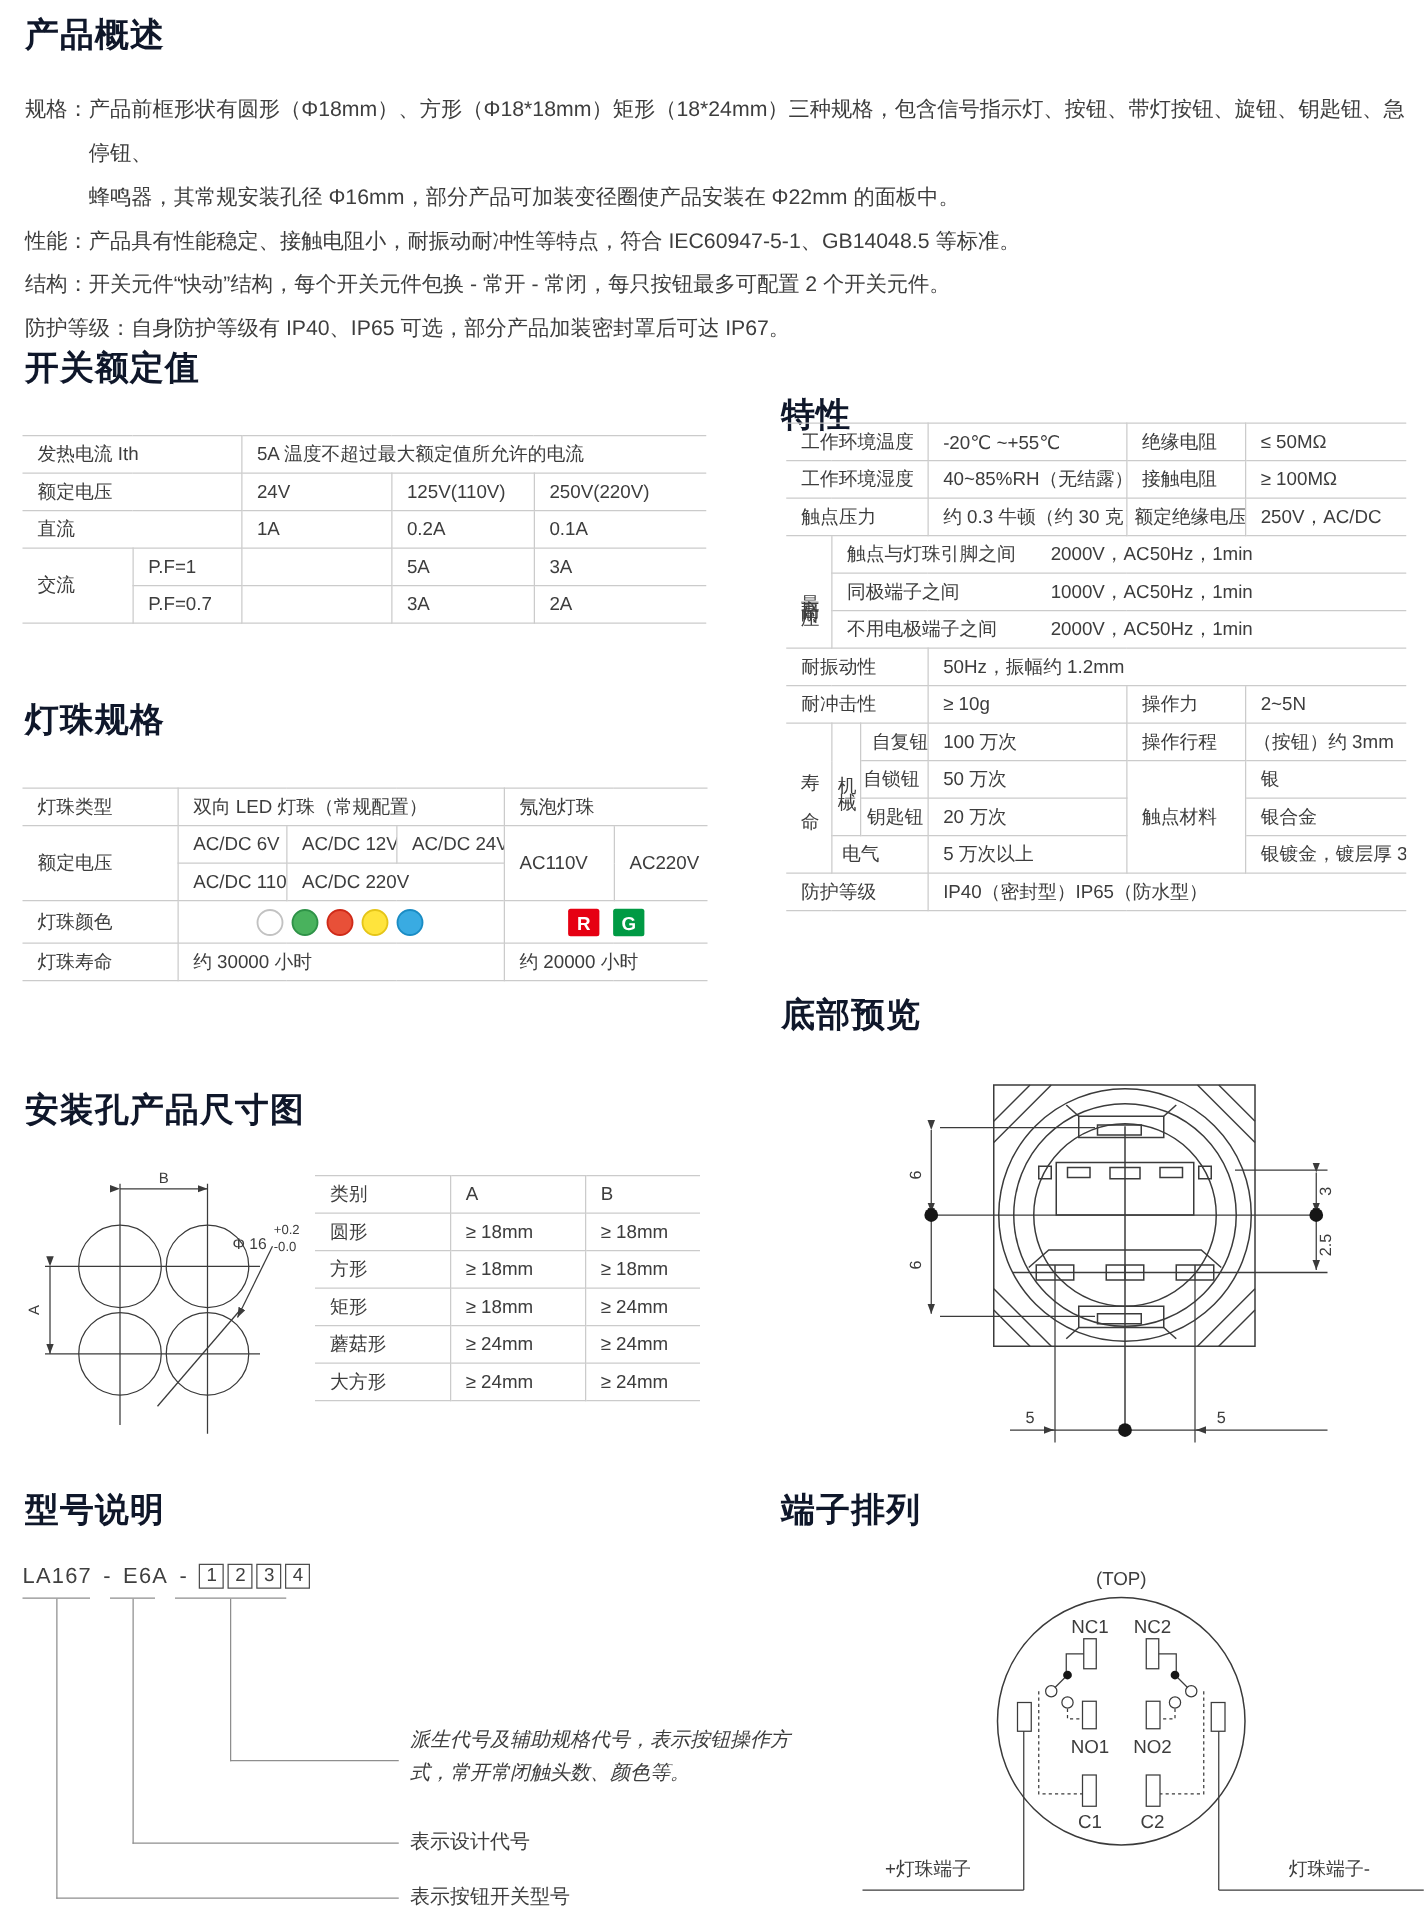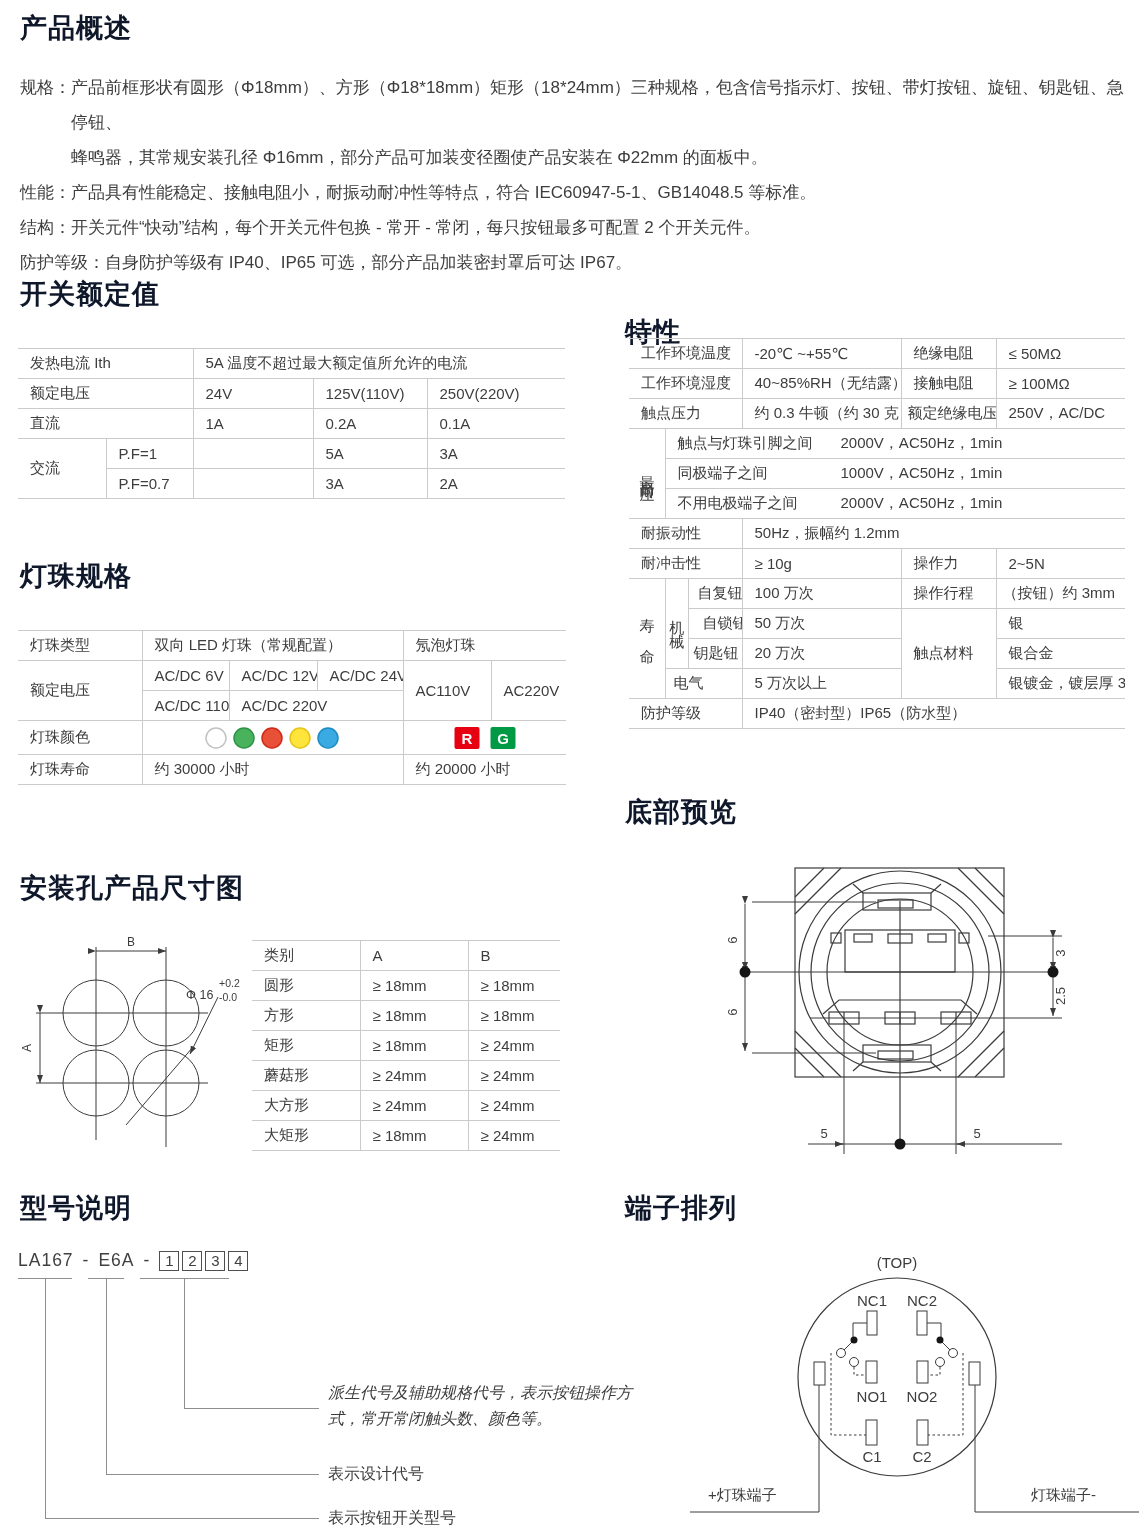--- a/index.html
+++ b/index.html
@@ -165,21 +165,21 @@
     </tr>
     <tr>
       <td rowspan="4" class="vc"><span class="vt sp30">寿命</span></td>
       <td rowspan="3" class="vc"><span class="vt sp14">机械</span></td>
       <td style="padding-left:9px;">自复钮</td>
       <td>100 万次</td>
       <td>操作行程</td>
       <td style="padding-left:6px;">（按钮）约 3mm</td>
     </tr>
     <tr>
-      <td style="padding-left:14px;">自锁钮</td>
+      <td style="padding-left:2px;">自锁钮</td>
       <td>50 万次</td>
       <td rowspan="3">触点材料</td>
       <td>银</td>
     </tr>
     <tr>
       <td style="padding-left:5px;">钥匙钮</td>
       <td>20 万次</td>
       <td>银合金</td>
     </tr>
     <tr>
@@ -377,25 +377,20 @@
     <tr>
       <td>蘑菇形</td>
       <td>≥ 24mm</td>
       <td>≥ 24mm</td>
     </tr>
     <tr>
       <td>大方形</td>
       <td>≥ 24mm</td>
       <td>≥ 24mm</td>
     </tr>
-    <tr>
-      <td>大矩形</td>
-      <td>≥ 18mm</td>
-      <td>≥ 24mm</td>
-    </tr>
   </tbody>
 </table>
 
 <h2 class="stitle abs" style="left:20px;top:1190px;">型号说明</h2>
 <div class="abs" style="left:18px;top:1248px;width:700px;height:281px;">
   <div class="mline">
     <span class="mtx">LA167</span>
     <span class="mtx">-</span>
     <span class="mtx">E6A</span>
     <span class="mtx">-</span>

